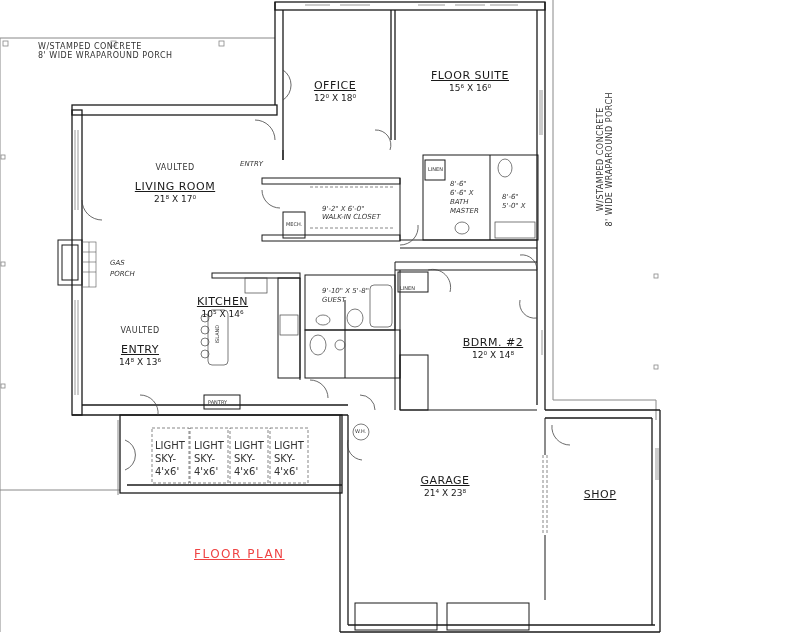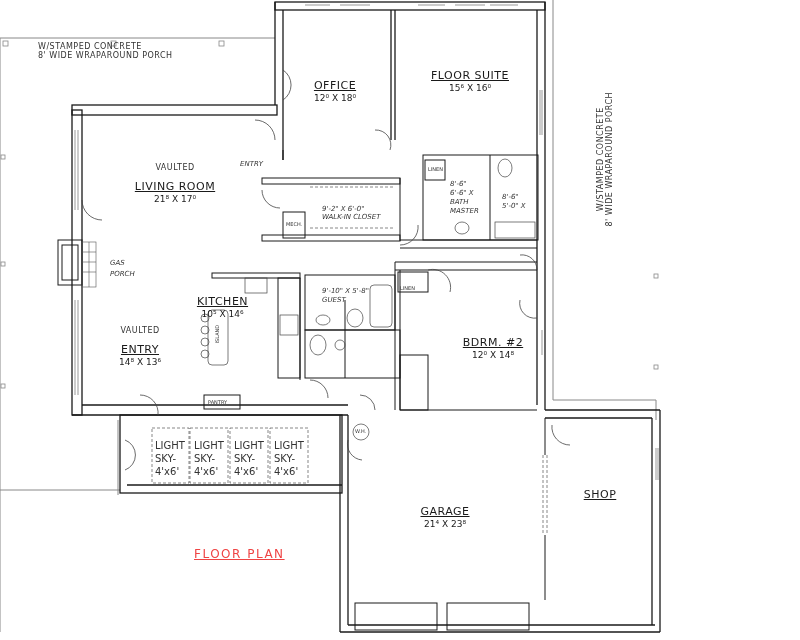--- a/index.html
+++ b/index.html
@@ -266,21 +266,21 @@
   <div>LIGHT</div>
   <div>SKY-</div>
   <div>4'x6'</div>
 </div>
 <div class="lbl sky" style="left:274px; top:439px;">
   <div>LIGHT</div>
   <div>SKY-</div>
   <div>4'x6'</div>
 </div>
 
-<div class="lbl" style="left:405px; top:506px; width:80px;">
+<div class="lbl" style="left:405px; top:475px; width:80px;">
   <div class="room-name">GARAGE</div>
   <div class="dim">21⁴ X 23⁸</div>
 </div>
 
 <div class="lbl" style="left:580px; top:489px; width:40px;">
   <div class="room-name">SHOP</div>
 </div>
 
 <div class="lbl title" style="left:194px; top:548px;">FLOOR PLAN</div>
 

